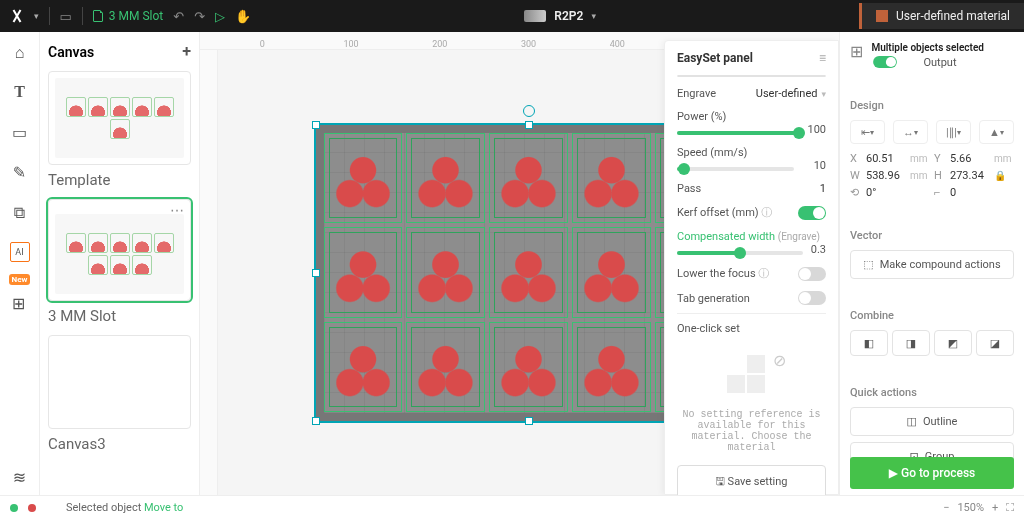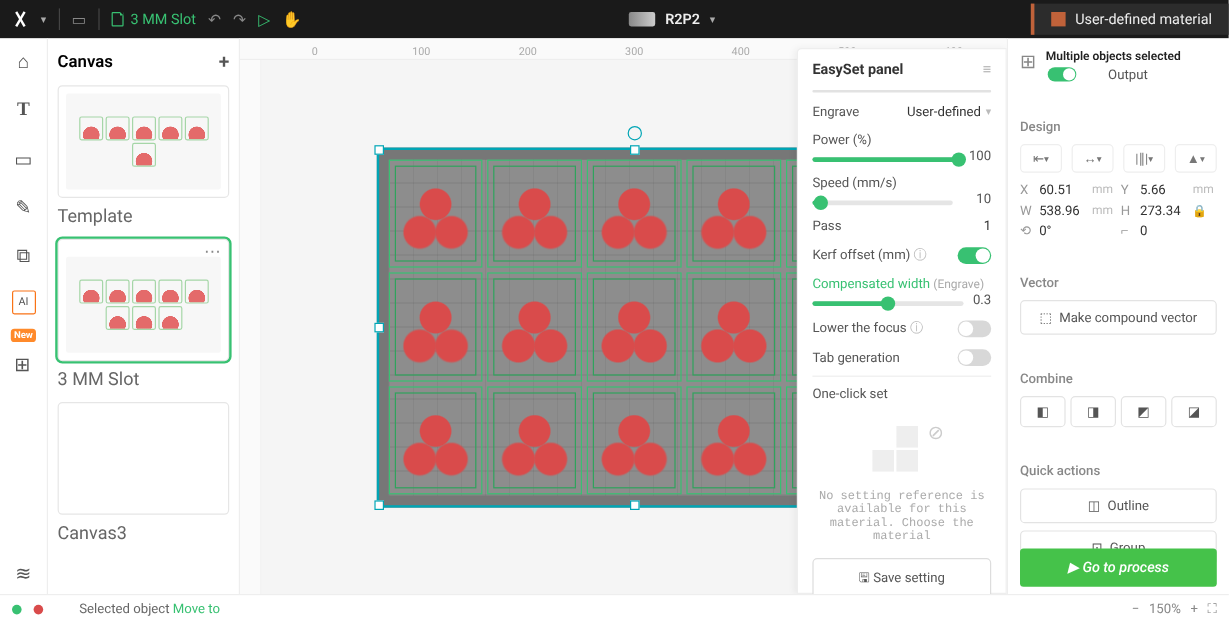--- a/index.html
+++ b/index.html
@@ -103,21 +103,21 @@
 .section h5 { font-size:11px; color:#888; font-weight:500; margin-bottom:8px; }
 .align-row { display:flex; gap:8px; }
 .align-row .pill { flex:1; height:24px; border:1px solid #eee; border-radius:4px; display:flex; align-items:center; justify-content:center; color:#777; cursor:pointer; }
 .dims { display:grid; grid-template-columns:12px 1fr 20px 12px 1fr 20px; gap:4px 4px; align-items:center; margin-top:8px; font-size:11px; }
 .dims input { width:100%; border:none; font-size:11px; color:#333; text-align:left; }
 .dims .unit { color:#bbb; font-size:10px; }
 .dims .k { color:#999; }
 .btn-wide { border:1px solid #e3e3e3; border-radius:4px; padding:7px; text-align:center; background:#fff; cursor:pointer; margin-top:6px; display:flex; align-items:center; justify-content:center; gap:6px; }
 .combine-row { display:flex; gap:4px; }
 .combine-row .c { flex:1; height:26px; border:1px solid #e3e3e3; border-radius:4px; display:flex; align-items:center; justify-content:center; background:#fff; cursor:pointer; }
-.process-btn { position:absolute; bottom:6px; left:10px; right:10px; background:#45c24a; color:#fff; border-radius:3px; padding:9px; text-align:center; font-size:12px; font-weight:500; cursor:pointer;font-style:italic; }
+.process-btn { position:absolute; bottom:6px; left:10px; right:10px; background:#45c24a; color:#fff; border-radius:3px; padding:9px; text-align:center; font-size:12px; font-weight:500; cursor:pointer; }
 
 
 .bottombar { position:absolute; left:0; right:0; bottom:0; height:24px; background:#fff; border-top:1px solid #eee; display:flex; align-items:center; font-size:11px; color:#666; padding:0 10px; gap:10px; }
 .bottombar .dot { width:8px; height:8px; border-radius:50%; }
 .bottombar .green { background:#38c172; }
 .bottombar .red { background:#d94b4b; }
 .bottombar .sel { margin-left:20px; }
 .bottombar .link { color:#38c172; }
 .bottombar .zoom { margin-left:auto; display:flex; align-items:center; gap:8px; color:#888; }
 
@@ -375,21 +375,21 @@
       <span class="k">⌐</span>
         <input value="0" style="">
         <span></span>
     </div>
   </div>
 
   <div class="section">
     <h5>Vector</h5>
     <div class="btn-wide">
       <span>⬚</span>
-      <span>Make compound vector</span>
+      <span>Make compound actions</span>
     </div>
   </div>
 
   <div class="section">
     <h5>Combine</h5>
     <div class="combine-row">
       <div class="c">◧</div>
       <div class="c">◨</div>
       <div class="c">◩</div>
       <div class="c">◪</div>

